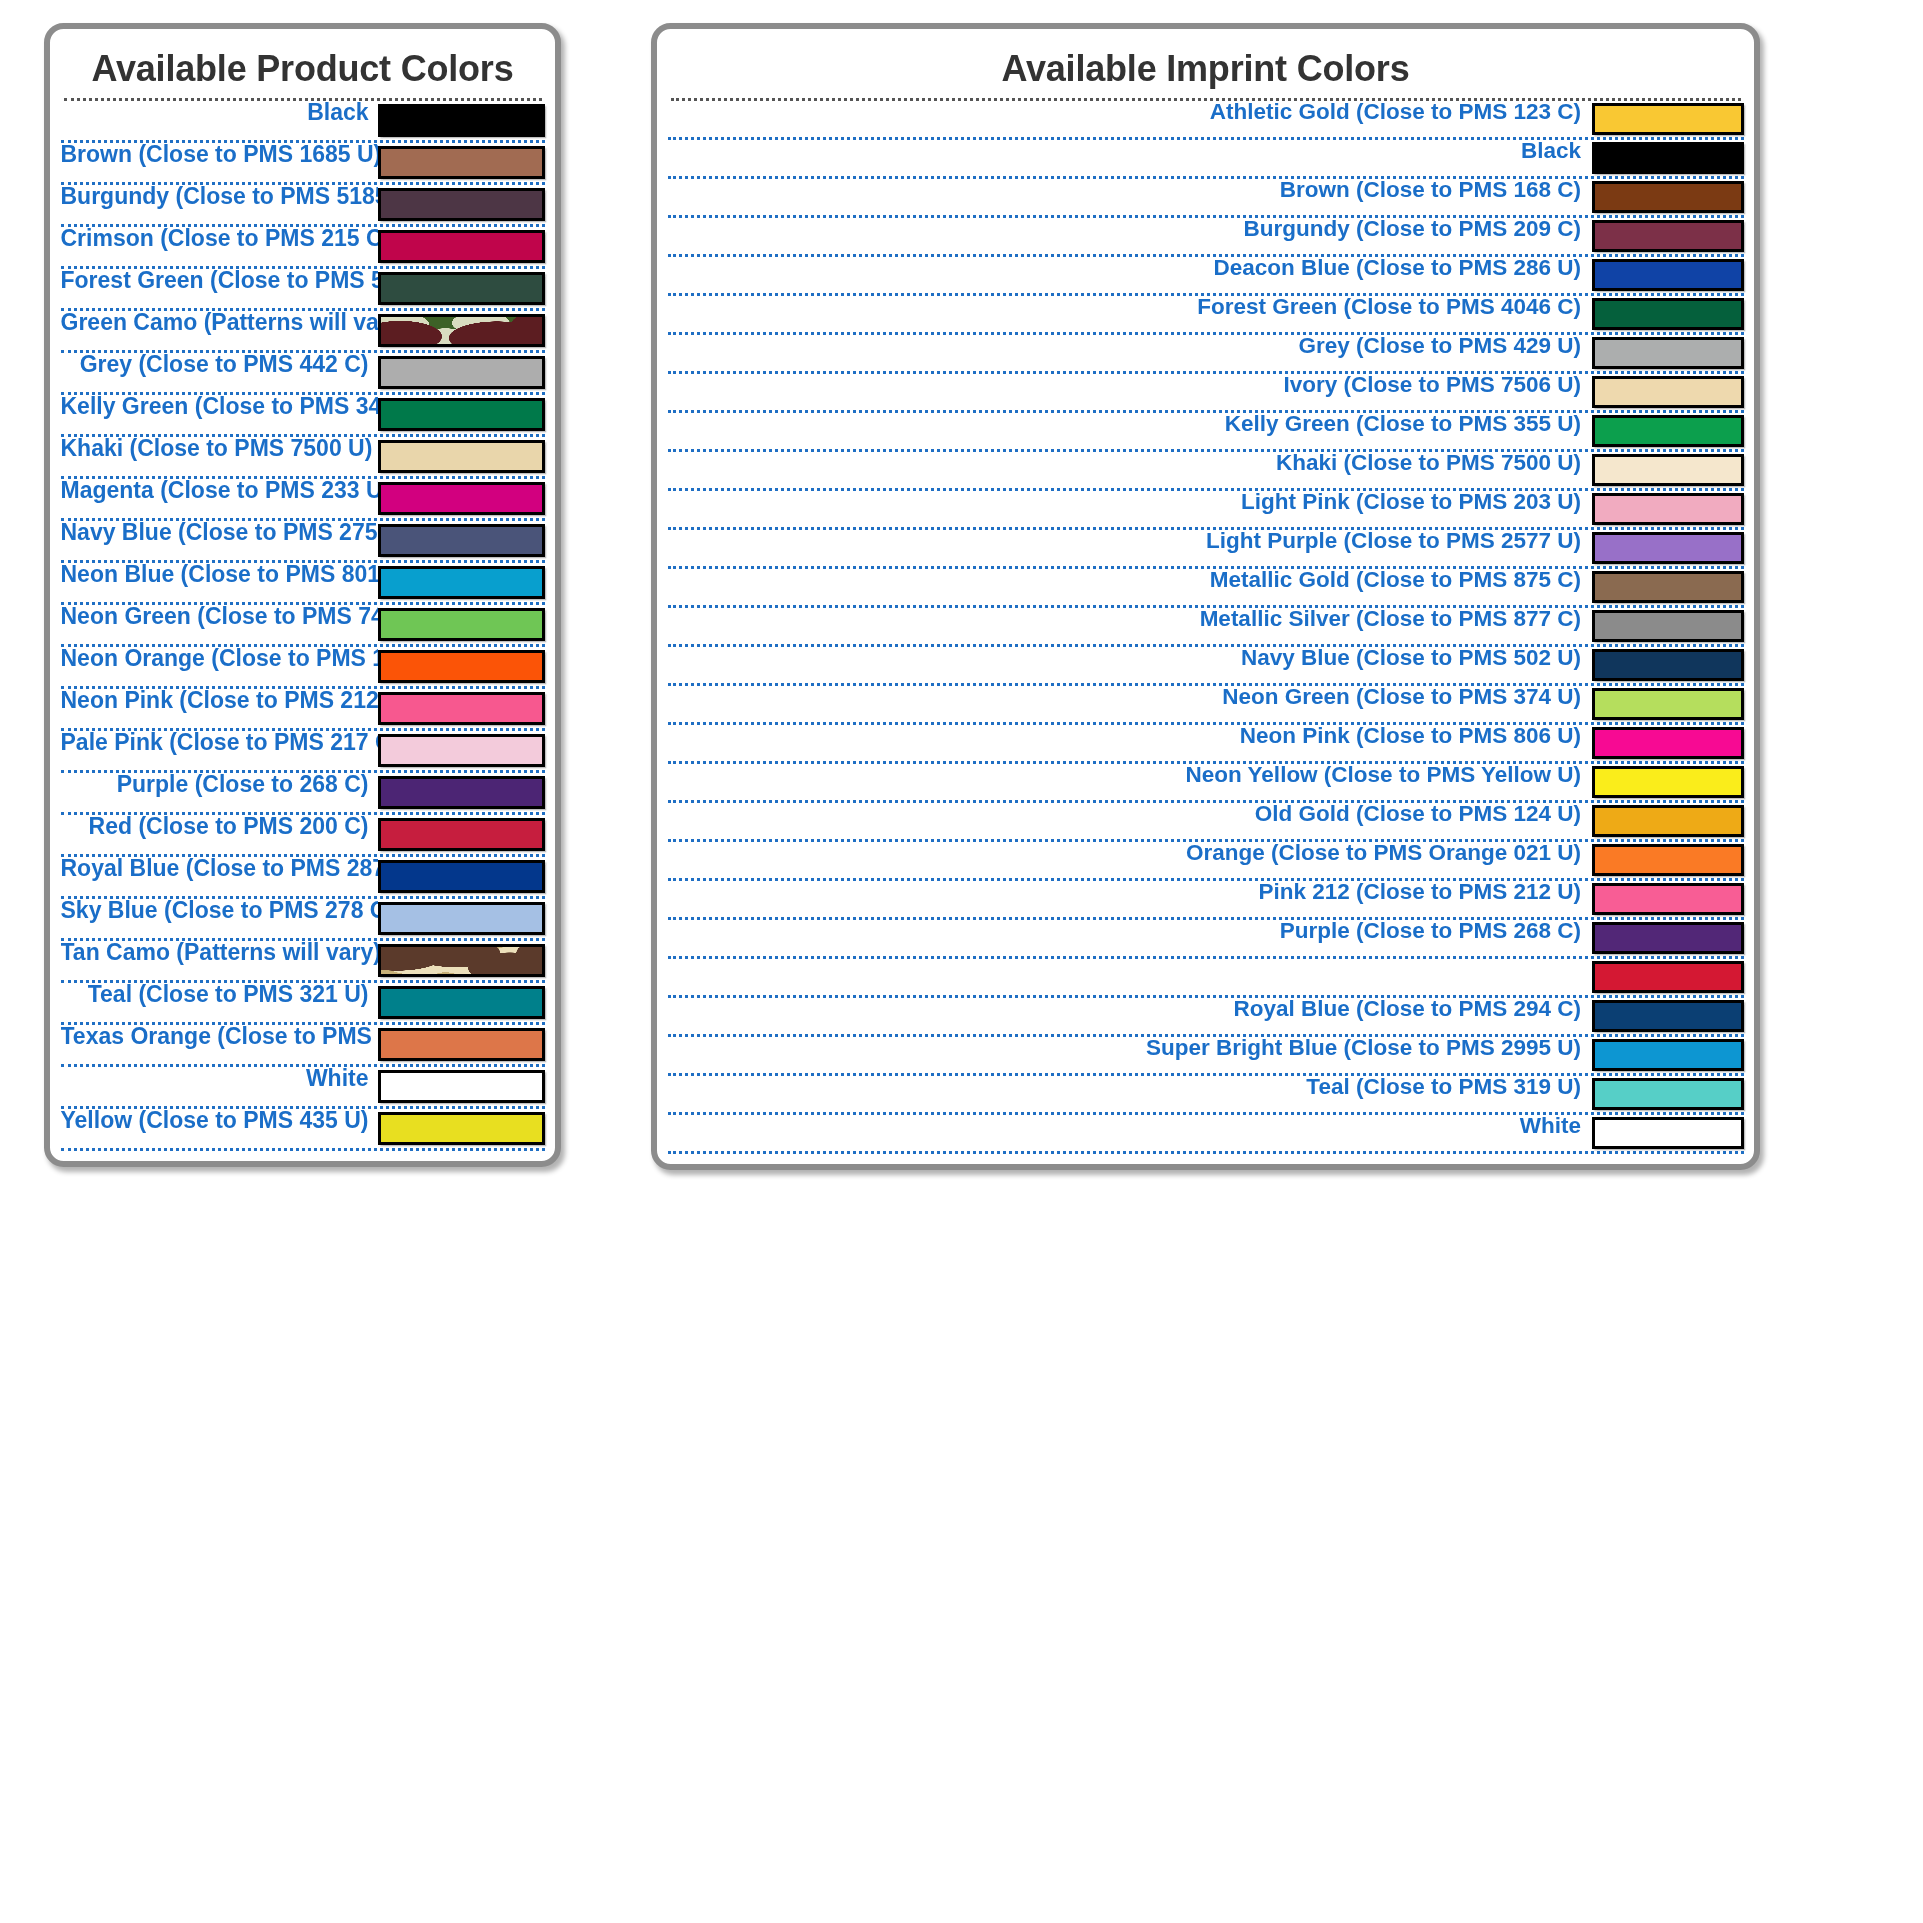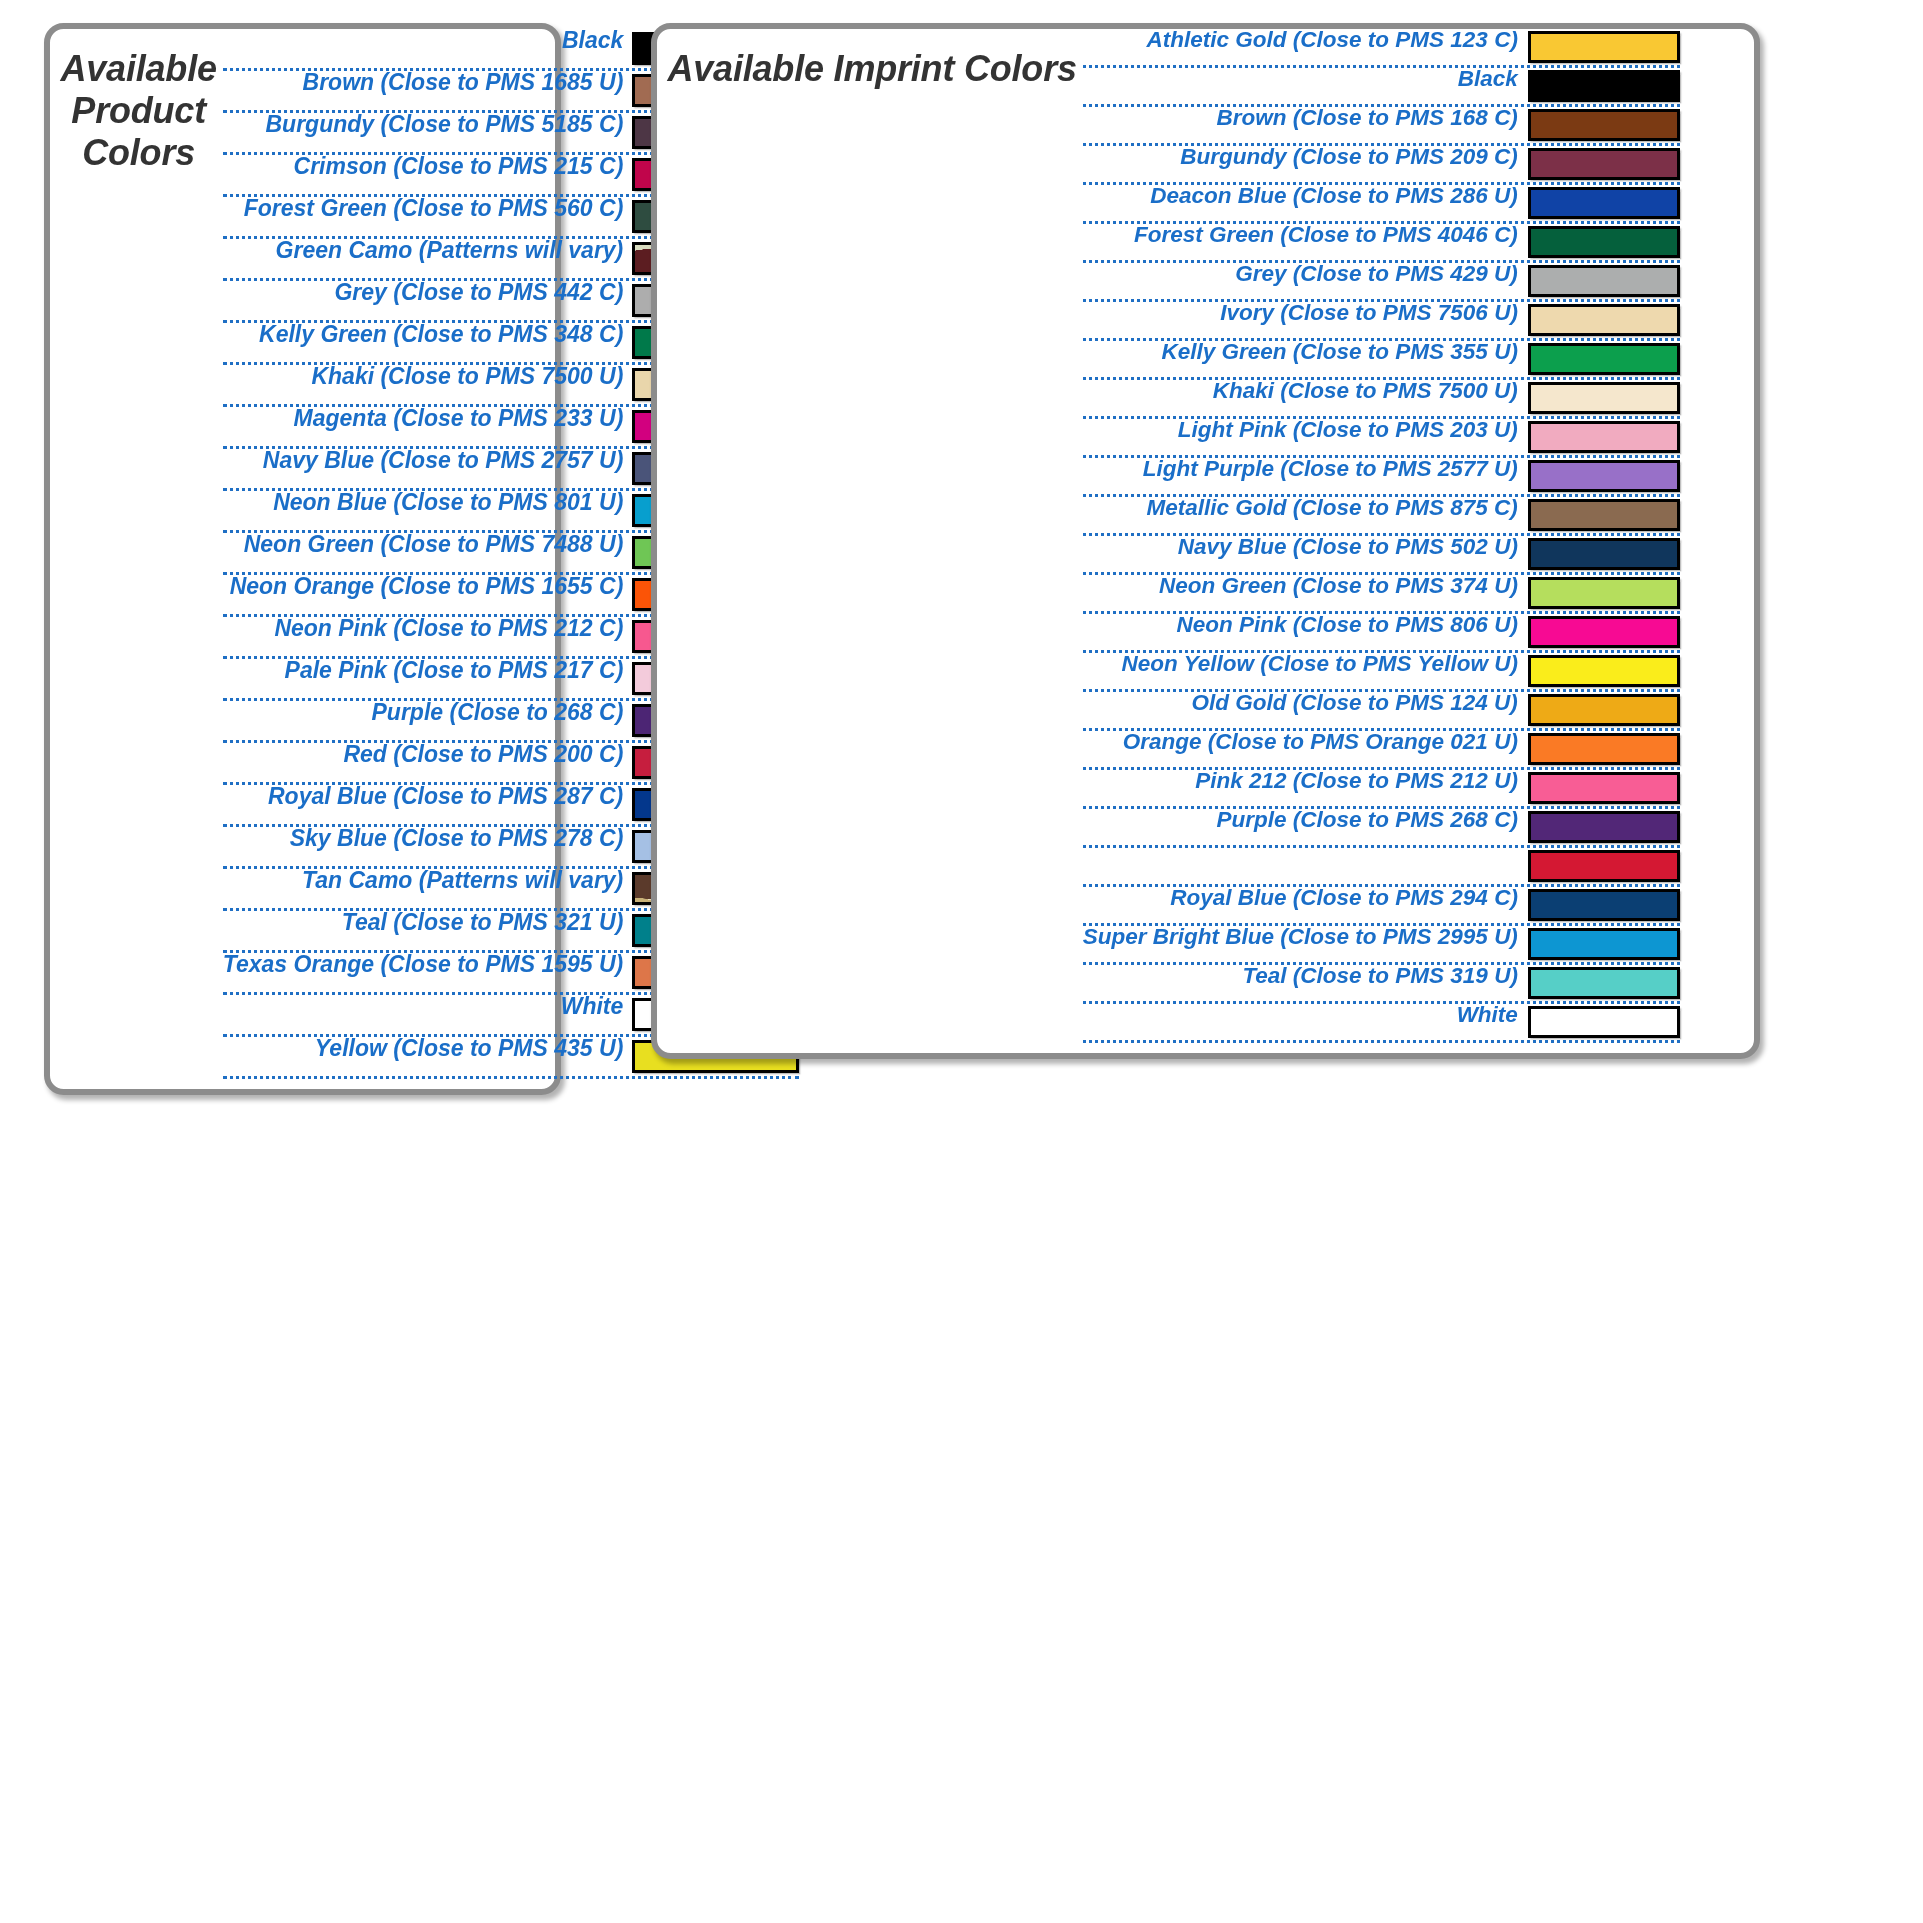--- a/index.html
+++ b/index.html
@@ -15,22 +15,21 @@
     padding: 22.5px 0 0 0;
     gap: 90px;
   }
   .panel {
     background: #ffffff;
     border: 6.8px solid #8c8c8c;
     border-radius: 19.5px;
     box-shadow: 3.8px 4.5px 5.3px rgba(0,0,0,0.30);
     padding: 0 10.5px 10.5px 10.5px;
     display: flex;
-    flex-direction: row;
-    font-style: italic;
+    flex-direction: column;
   }
   .panel-left  { width: 517px; margin-left: 44px; }
   .panel-right { width: 1109px; }
 
   .panel-title {
     text-align: center;
     font-size: 36px;
     font-weight: bold;
     color: #333333;
     letter-spacing: -0.2px;
@@ -348,20 +347,26 @@
             <div class="swatch" style="background: rgb(152, 112, 200);"></div>
           </div>
         </div>
         <div class="row">
           <div class="row-label">Metallic Gold (Close to PMS 875 C)</div>
           <div class="swatch-cell">
             <div class="swatch" style="background: rgb(138, 106, 80);"></div>
           </div>
         </div>
         <div class="row">
+          <div class="row-label">Metallic Silver (Close to PMS 877 C)</div>
+          <div class="swatch-cell">
+            <div class="swatch" style="background: rgb(139, 139, 139);"></div>
+          </div>
+        </div>
+        <div class="row">
           <div class="row-label">Navy Blue (Close to PMS 502 U)</div>
           <div class="swatch-cell">
             <div class="swatch" style="background: rgb(16, 54, 92);"></div>
           </div>
         </div>
         <div class="row">
           <div class="row-label">Neon Green (Close to PMS 374 U)</div>
           <div class="swatch-cell">
             <div class="swatch" style="background: rgb(181, 222, 93);"></div>
           </div>

